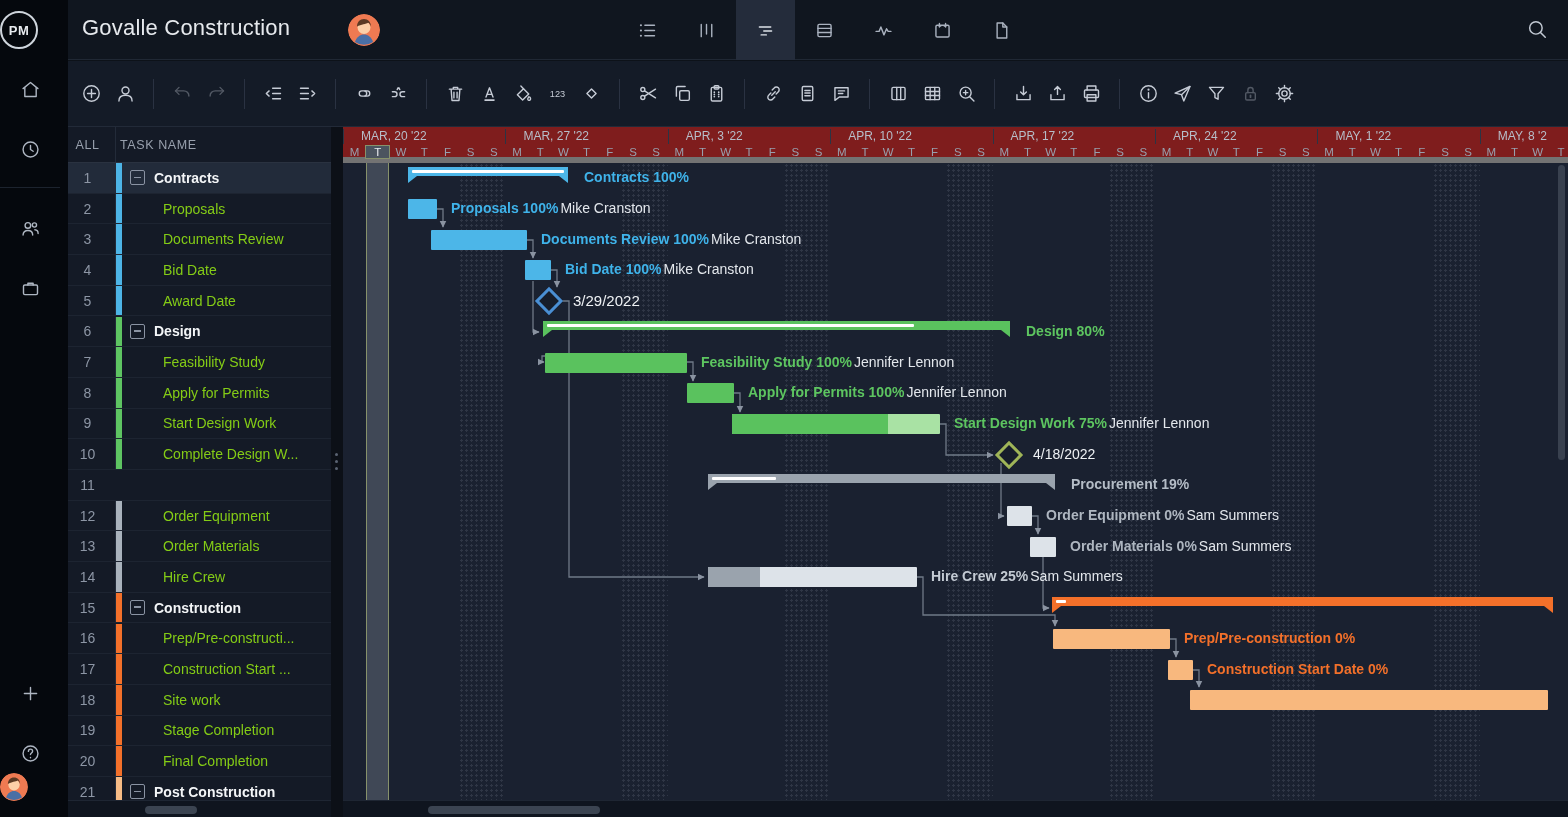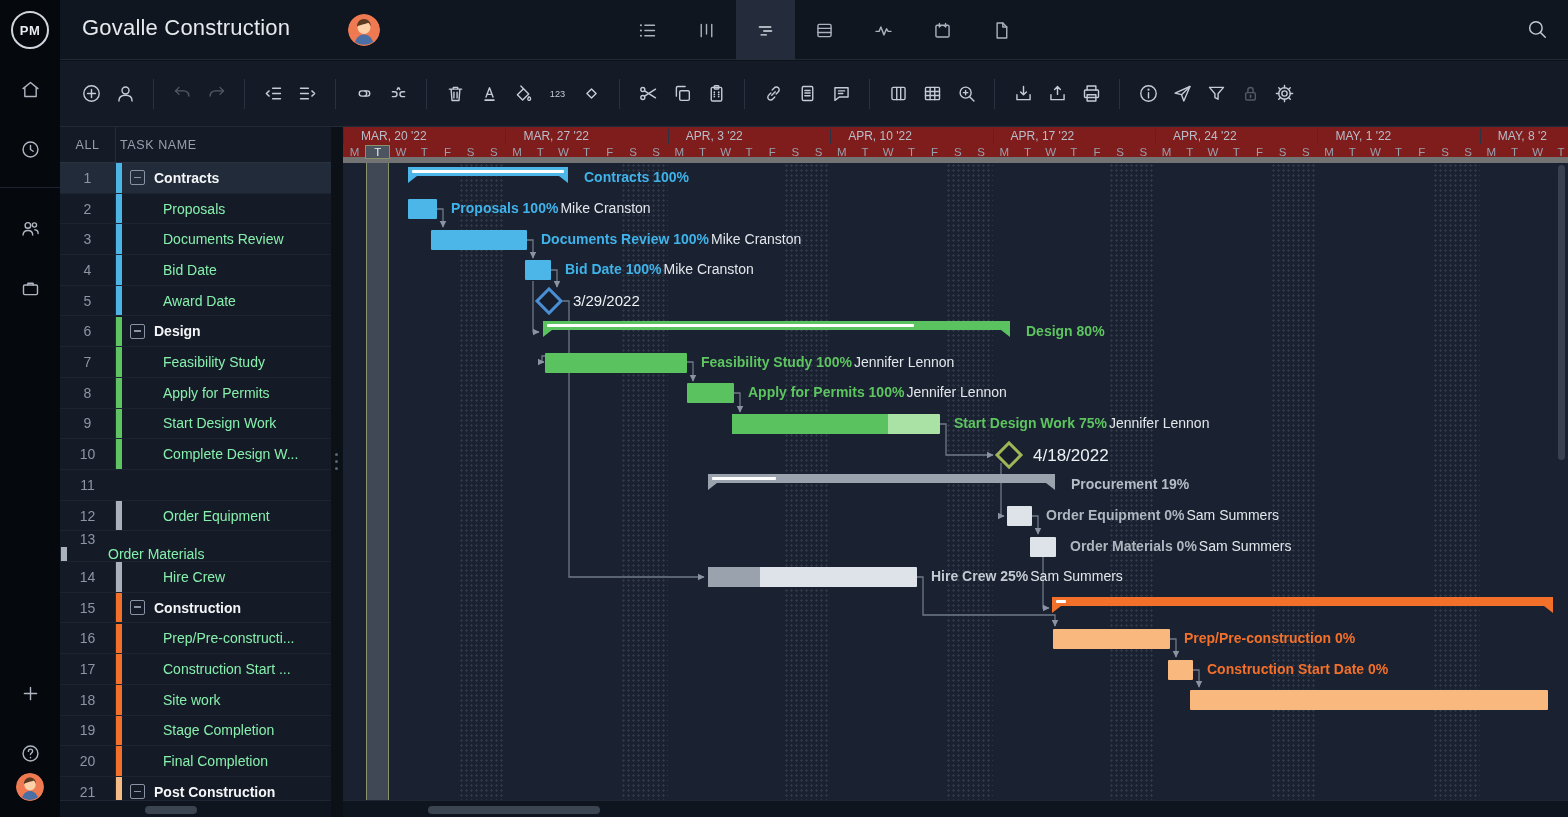--- a/index.html
+++ b/index.html
@@ -1,21 +1,21 @@
 <!DOCTYPE html>
 <html><head>
 <meta charset="utf-8">
 <style>
   * { margin:0; padding:0; box-sizing:border-box; }
   html,body { width:1568px; height:817px; overflow:hidden; background:#0d1219; }
   body { font-family:"Liberation Sans", sans-serif; position:relative; }
   .app { position:absolute; inset:0; }
 
   
-  .rail { position:absolute; left:0; top:0; width:60px; height:817px; background:#05080d; z-index:30; display:flex; flex-direction:column; align-items:center; }
+  .rail { position:absolute; left:0; top:0; width:68px; height:817px; background:#05080d; z-index:30; display:flex; flex-direction:column; align-items:flex-start; }
   .rail .logo { width:38px; height:38px; border:2px solid #cfd5dc; border-radius:50%; color:#e8ebef; font-weight:bold; font-size:13px; display:flex; align-items:center; justify-content:center; margin-top:11px; letter-spacing:.5px; }
   .rail-ic { width:60px; height:40px; display:flex; align-items:center; justify-content:center; color:#aeb6c2; margin-top:20px; cursor:pointer; }
   .rail-ic svg { width:21px; height:21px; }
   .rail-divider { width:60px; height:1px; background:#1c232e; margin-top:18px; }
   .rail-spacer { flex:1; }
   .rail-avatar { width:28px; height:28px; border-radius:50%; overflow:hidden; margin-bottom:16px; cursor:pointer; }
 
   
   .header { position:absolute; left:60px; top:0; width:1508px; height:60px; background:#10161f; border-bottom:1px solid #202834; z-index:20; }
   .title { position:absolute; left:22px; top:15px; font-size:22px; color:#e6e9ed; font-weight:500; letter-spacing:.2px; }
@@ -39,21 +39,21 @@
 
   
   .ttable { position:absolute; left:0; top:0; width:271px; height:673px; background:#141a26; overflow:hidden; }
   .thead { position:absolute; left:0; top:0; width:271px; height:36px; border-bottom:1px solid #2a3240; display:flex; color:#98a0ad; font-size:12.5px; letter-spacing:.6px; }
   .thead .c1 { width:55px; display:flex; align-items:center; justify-content:center; }
   .thead .c2 { flex:1; display:flex; align-items:center; padding-left:4px; border-left:1px solid #232b39; }
   .trows { position:absolute; left:0; top:36px; width:271px; height:637px; overflow:hidden; }
   .trow { position:absolute; left:0; width:271px; height:30.7px; border-bottom:1px solid #1d2431; display:flex; cursor:pointer; }
   .trow.selected { background:#222b3a; }
   .trow .num { width:55px; display:flex; align-items:center; justify-content:center; color:#8d96a5; font-size:14px; }
-  .trow .name { flex:1; position:relative; display:flex; align-items:center; border-left:1px solid #232b39; color:#86efac; font-size:14px; white-space:nowrap; overflow:hidden; }
+  .trow .name { flex:1; position:relative; display:flex; align-items:center; border-left:1px solid #232b39; color:#84cc16; font-size:14px; white-space:nowrap; overflow:hidden; }
   .trow .strip { position:absolute; left:0; top:0; width:6px; height:100%; }
   .trow .collapse { width:15px; height:15px; border:1.4px solid #8a93a3; border-radius:2px; margin:0 9px 0 14px; position:relative; flex:0 0 auto; }
   .trow .collapse::after { content:""; position:absolute; left:2.5px; top:5.2px; width:7px; height:1.6px; background:#8a93a3; }
   .trow.parent .name { font-weight:bold; color:#f3f5f7; }
   .trow.child .name span.nm { margin-left:47px; }
 
   
   .splitter { position:absolute; left:271px; top:0; width:12px; height:690px; background:#0c1017; z-index:5; cursor:col-resize; }
   .splitter .dots { position:absolute; left:4px; top:326px; }
   .splitter .dots i { display:block; width:3.4px; height:3.4px; border-radius:50%; background:#5a6372; margin-bottom:3.4px; }
@@ -482,21 +482,21 @@
           <div class="trow parent" style="top: 307px;">
             <div class="num">11</div>
           </div>
           <div class="trow child" style="top: 337.7px;">
             <div class="num">12</div>
             <div class="name">
               <div class="strip" style="background: rgb(169, 178, 188);"></div>
               <span class="nm">Order Equipment</span>
             </div>
           </div>
-          <div class="trow child" style="top: 368.4px; flex-direction: column;">
+          <div class="trow child" style="top: 368.4px;">
             <div class="num">13</div>
             <div class="name">
               <div class="strip" style="background: rgb(169, 178, 188);"></div>
               <span class="nm">Order Materials</span>
             </div>
           </div>
           <div class="trow child" style="top: 399.1px;">
             <div class="num">14</div>
             <div class="name">
               <div class="strip" style="background: rgb(169, 178, 188);"></div>
@@ -700,21 +700,21 @@
           <div class="blabel" style="left: 358px; top: 190.55px;"><b style="color: rgb(93, 197, 96);">Feasibility Study  100%</b><span class="asg">Jennifer Lennon</span></div>
           <div class="bar" style="left: 344px; top: 220.25px; width: 47px; background: rgb(169, 226, 164);">
             <div class="done" style="width: 100%; background: rgb(90, 194, 94);"></div>
           </div>
           <div class="blabel" style="left: 405px; top: 221.25px;"><b style="color: rgb(93, 197, 96);">Apply for Permits  100%</b><span class="asg">Jennifer Lennon</span></div>
           <div class="bar" style="left: 389px; top: 250.95px; width: 208px; background: rgb(169, 226, 164);">
             <div class="done" style="width: 75%; background: rgb(90, 194, 94);"></div>
           </div>
           <div class="blabel" style="left: 611px; top: 251.95px;"><b style="color: rgb(93, 197, 96);">Start Design Work  75%</b><span class="asg">Jennifer Lennon</span></div>
           <div class="diamond" style="left: 656px; top: 281.65px; border: 3px solid rgb(159, 181, 88);"></div>
-          <div class="blabel" style="left: 690px; top: 282.65px; color: rgb(238, 241, 244); font-size: 17px;">4/18/2022</div>
+          <div class="blabel" style="left: 690px; top: 282.65px; color: rgb(238, 241, 244); font-size: 14px;">4/18/2022</div>
           <div class="sumbar" style="left: 365px; top: 311.35px; width: 347px; background: rgb(154, 163, 173);">
             <div class="pline" style="width: 64.41px;"></div>
             <div class="br l" style="border-top-color: rgb(154, 163, 173);"></div>
             <div class="br r" style="border-top-color: rgb(154, 163, 173);"></div>
           </div>
           <div class="blabel" style="left: 728px; top: 313.35px;"><b style="color: rgb(180, 188, 198);">Procurement  19%</b></div>
           <div class="bar" style="left: 664px; top: 343.05px; width: 25px; background: rgb(221, 227, 233);">
             <div class="done" style="width: 0%; background: rgb(154, 163, 173);"></div>
           </div>
           <div class="blabel" style="left: 703px; top: 344.05px;"><b style="color: rgb(174, 182, 192);">Order Equipment  0%</b><span class="asg">Sam Summers</span></div>

